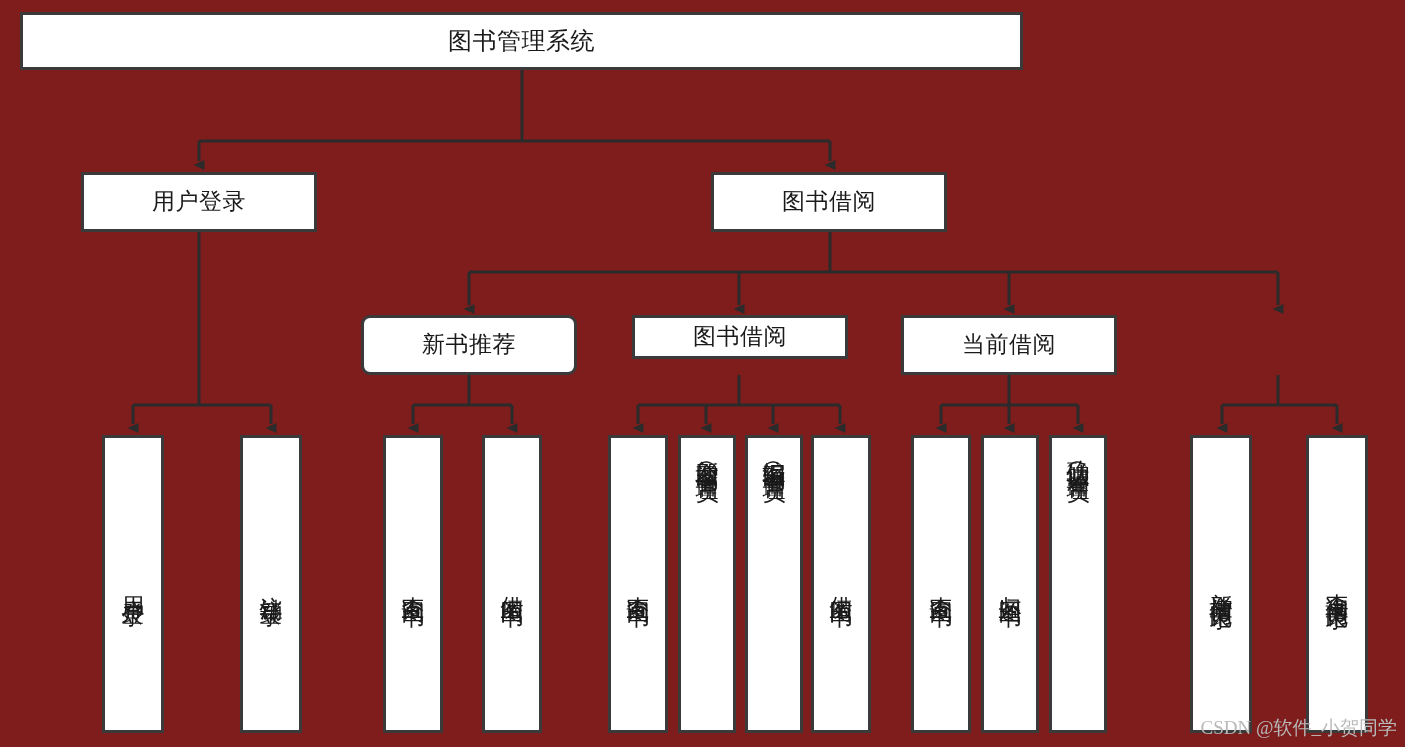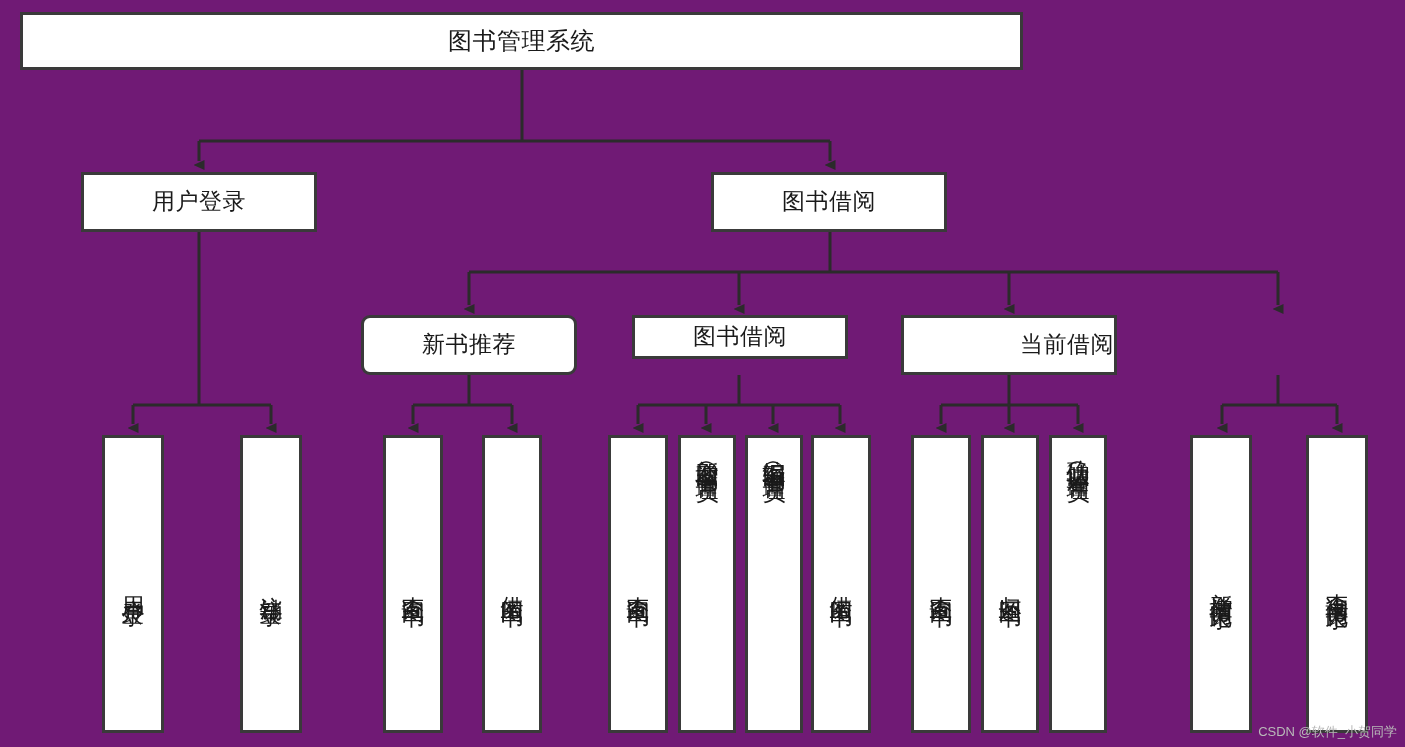--- a/index.html
+++ b/index.html
@@ -8,21 +8,21 @@
     padding: 0;
     background: #ffffff;
   }
   body {
     font-family: "Liberation Sans", "DejaVu Sans", sans-serif;
   }
   #diagram-root {
     position: relative;
     width: 1405px;
     height: 747px;
-    background: #701a75;
+    background: #7f1d1d;
     overflow: hidden;
   }
   #edge-layer {
     position: absolute;
     left: 0;
     top: 0;
     width: 1405px;
     height: 747px;
     pointer-events: none;
   }
@@ -64,25 +64,25 @@
     margin: 0 auto;
   }
   .node.vert.centered {
     align-items: center;
     padding-top: 0;
   }
   #watermark {
     position: absolute;
     right: 8px;
     bottom: 6px;
-    font-size: 13px;
+    font-size: 19px;
     color: #b9b9b9;
     white-space: nowrap;
     z-index: 5;
-    font-family: Liberation Sans, sans-serif;
+    font-family: Liberation Serif, serif;
   }
 </style>
 </head>
 <body>
 
 <div id="diagram-root">
 
   <svg id="edge-layer" viewBox="0 0 1405 747" width="1405" height="747" xmlns="http://www.w3.org/2000/svg">
     <defs>
       <marker id="arrow" markerWidth="10" markerHeight="11" refX="1" refY="5.5" orient="auto" markerUnits="userSpaceOnUse">
@@ -143,21 +143,21 @@
   <div class="node horiz" style="left:711px; top:172px; width:236px; height:60px;">
     <span class="node-label">图书借阅</span>
   </div>
 
   <div class="node horiz" style="left:361px; top:315px; width:216px; height:60px;border-radius:9px;">
     <span class="node-label">新书推荐</span>
   </div>
   <div class="node horiz" style="left:632px; top:315px; width:216px; height:44px;">
     <span class="node-label">图书借阅</span>
   </div>
-  <div class="node horiz" style="left:901px; top:315px; width:216px; height:60px;justify-content:flex-end;">
+  <div class="node horiz" style="left:901px; top:315px; width:216px; height:60px;">
     <span class="node-label">当前借阅</span>
   </div>
 
   <div class="node vert centered" style="left:102px; top:435px; width:62px; height:298px;">
     <span class="node-label">用户登录</span>
   </div>
   <div class="node vert centered" style="left:240px; top:435px; width:62px; height:298px;">
     <span class="node-label">注销登录</span>
   </div>
 

